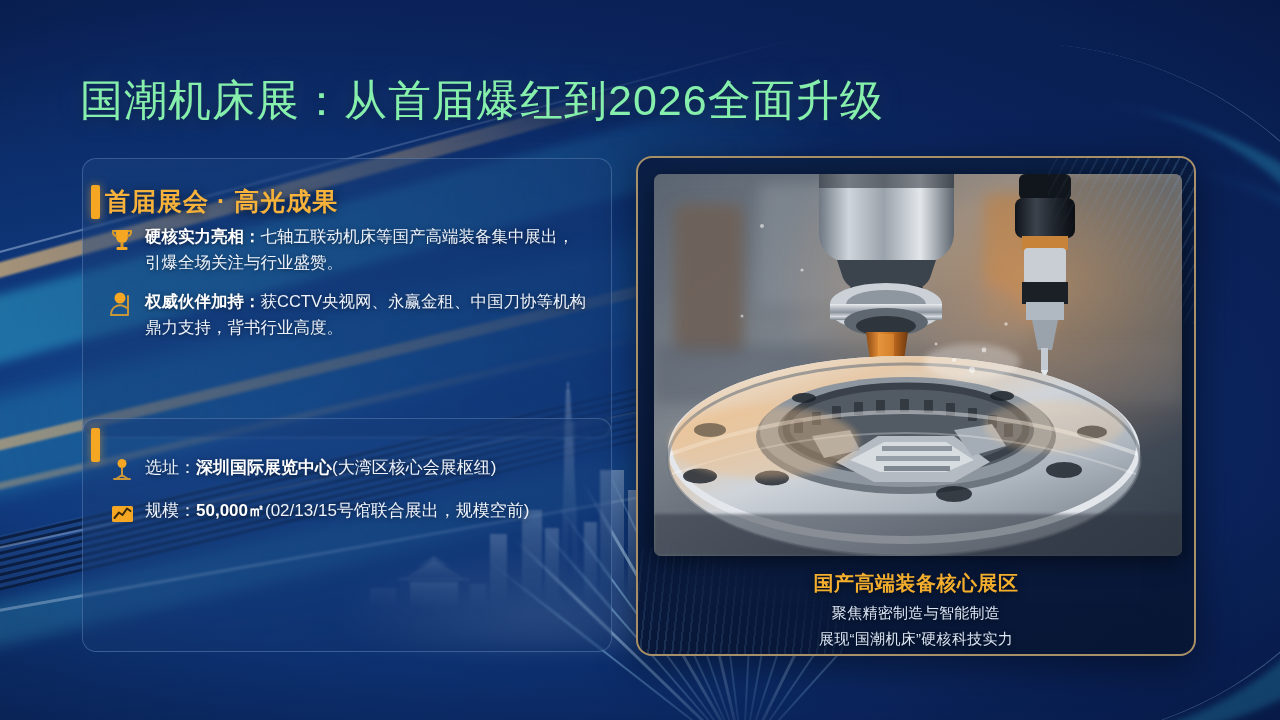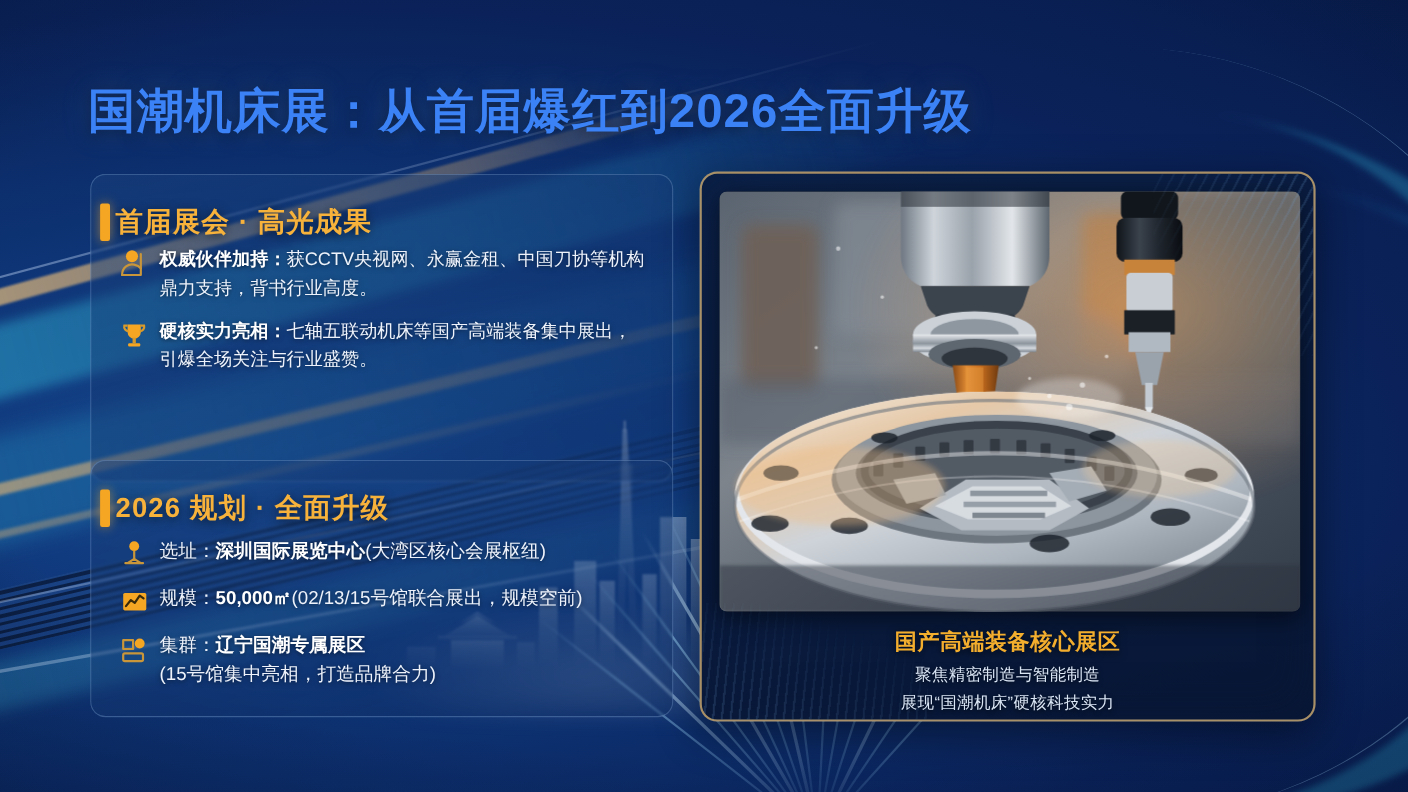--- a/index.html
+++ b/index.html
@@ -85,21 +85,21 @@
     opacity:.55; pointer-events:none;
     -webkit-mask-image:linear-gradient(0deg, rgba(0,0,0,0) 0%, rgba(0,0,0,.9) 35%, rgba(0,0,0,1) 100%);
             mask-image:linear-gradient(0deg, rgba(0,0,0,0) 0%, rgba(0,0,0,.9) 35%, rgba(0,0,0,1) 100%); }
   .haze { position:absolute; left:300px; bottom:70px; width:480px; height:120px;
     background:radial-gradient(60% 80% at 50% 70%, rgba(200,215,235,.22), rgba(200,215,235,0) 72%);
     filter:blur(10px); }
 
   
   #title {
     position:absolute; left:80px; top:72px;
-    font-size:43px; font-weight:bold; color:#3b82f6;
+    font-size:43px; font-weight:normal; color:#86efac;
     letter-spacing:1px; white-space:nowrap;
     text-shadow:0 2px 14px rgba(0,0,0,.55), 0 0 26px rgba(120,180,255,.28);
     z-index:8;
   }
 
   
   .card {
     position:absolute; z-index:7;
     border:1px solid rgba(150,185,230,.30);
     border-radius:14px;
@@ -257,49 +257,48 @@
 
 <section id="card1" class="card">
   <div class="card-head">
     <span class="accent-bar"></span>
     <span class="card-title">首届展会 · 高光成果</span>
   </div>
   <div class="bullets">
 
     <div class="bullet">
       <span class="bicon">
-        <svg width="30" height="28" viewBox="0 0 30 28">
-          <circle cx="13" cy="7" r="5.5" fill="#F5A623"></circle>
-          <path d="M4 24 C4 16.5 10 13.5 15 14.5 C19 15.3 21 18 21 18" fill="none" stroke="#C9963A" stroke-width="2" stroke-linecap="round"></path>
-          <path d="M21 5 L21 24 L4 24" fill="none" stroke="#C9963A" stroke-width="2" stroke-linecap="round" stroke-linejoin="round"></path>
-        </svg>
-      </span>
-      <span class="btext"><b>权威伙伴加持：</b><span>获CCTV央视网、永赢金租、中国刀协等机构鼎力支持，背书行业高度。</span></span>
-    </div>
-
-    <div class="bullet">
-      <span class="bicon">
         <svg width="28" height="28" viewBox="0 0 28 28">
           <path d="M8 4 h12 v7 a6 6 0 0 1 -12 0 z" fill="#F5A623"></path>
           <path d="M8 5 h-3 a4 4 0 0 0 4 5" fill="none" stroke="#D79A2B" stroke-width="2"></path>
           <path d="M20 5 h3 a4 4 0 0 1 -4 5" fill="none" stroke="#D79A2B" stroke-width="2"></path>
           <rect x="12.5" y="16" width="3" height="5" fill="#D79A2B"></rect>
           <rect x="8.5" y="21" width="11" height="3" rx="1" fill="#F5A623"></rect>
         </svg>
       </span>
       <span class="btext"><b>硬核实力亮相：</b><span>七轴五联动机床等国产高端装备集中展出，引爆全场关注与行业盛赞。</span></span>
     </div>
 
+    <div class="bullet">
+      <span class="bicon">
+        <svg width="30" height="28" viewBox="0 0 30 28">
+          <circle cx="13" cy="7" r="5.5" fill="#F5A623"></circle>
+          <path d="M4 24 C4 16.5 10 13.5 15 14.5 C19 15.3 21 18 21 18" fill="none" stroke="#C9963A" stroke-width="2" stroke-linecap="round"></path>
+          <path d="M21 5 L21 24 L4 24" fill="none" stroke="#C9963A" stroke-width="2" stroke-linecap="round" stroke-linejoin="round"></path>
+        </svg>
+      </span>
+      <span class="btext"><b>权威伙伴加持：</b><span>获CCTV央视网、永赢金租、中国刀协等机构鼎力支持，背书行业高度。</span></span>
+    </div>
+
   </div>
 </section>
 
 <section id="card2" class="card">
   <div class="card-head">
     <span class="accent-bar"></span>
-    <span class="card-title">2026 规划 · 全面升级</span>
   </div>
   <div class="bullets">
 
     <div class="bullet">
       <span class="bicon">
         <svg width="28" height="28" viewBox="0 0 28 28">
           <circle cx="14" cy="6.5" r="4.5" fill="#F5A623"></circle>
           <path d="M14 11 L14 18" stroke="#C9963A" stroke-width="2"></path>
           <path d="M6 22 L22 22 M8 22 L14 18 L20 22" fill="none" stroke="#C9963A" stroke-width="2" stroke-linecap="round" stroke-linejoin="round"></path>
         </svg>
@@ -310,30 +309,20 @@
     <div class="bullet">
       <span class="bicon">
         <svg width="28" height="26" viewBox="0 0 28 26">
           <rect x="4" y="5" width="21" height="16" rx="1.5" fill="#F5A623"></rect>
           <path d="M6.5 17 L11 11.5 L14.5 14 L19 7.5 L22.5 10" fill="none" stroke="#3A2A0A" stroke-width="2" stroke-linecap="round" stroke-linejoin="round"></path>
         </svg>
       </span>
       <span class="btext"><span>规模：</span><b class="em">50,000㎡</b><span>(02/13/15号馆联合展出，规模空前)</span></span>
     </div>
 
-    <div class="bullet" style="align-items:flex-start">
-      <span class="bicon" style="margin-top:2px">
-        <svg width="28" height="28" viewBox="0 0 28 28">
-          <circle cx="19" cy="7" r="4.5" fill="#F5A623"></circle>
-          <path d="M4 4 h9 v8 h-9 z" fill="none" stroke="#C9963A" stroke-width="2" stroke-linejoin="round"></path>
-          <rect x="4" y="16" width="18" height="7" rx="1.5" fill="none" stroke="#C9963A" stroke-width="2"></rect>
-        </svg>
-      </span>
-      <span class="btext"><span>集群：</span><b class="em">辽宁国潮专属展区</b><br><span>(15号馆集中亮相，打造品牌合力)</span></span>
-    </div>
 
   </div>
 </section>
 
 <section id="panel">
 
   <div id="photo">
     <svg viewBox="0 0 528 382" preserveAspectRatio="xMidYMid slice" aria-hidden="true">
       <defs>
         <linearGradient id="bgph" x1="0" y1="0" x2="1" y2="1">

